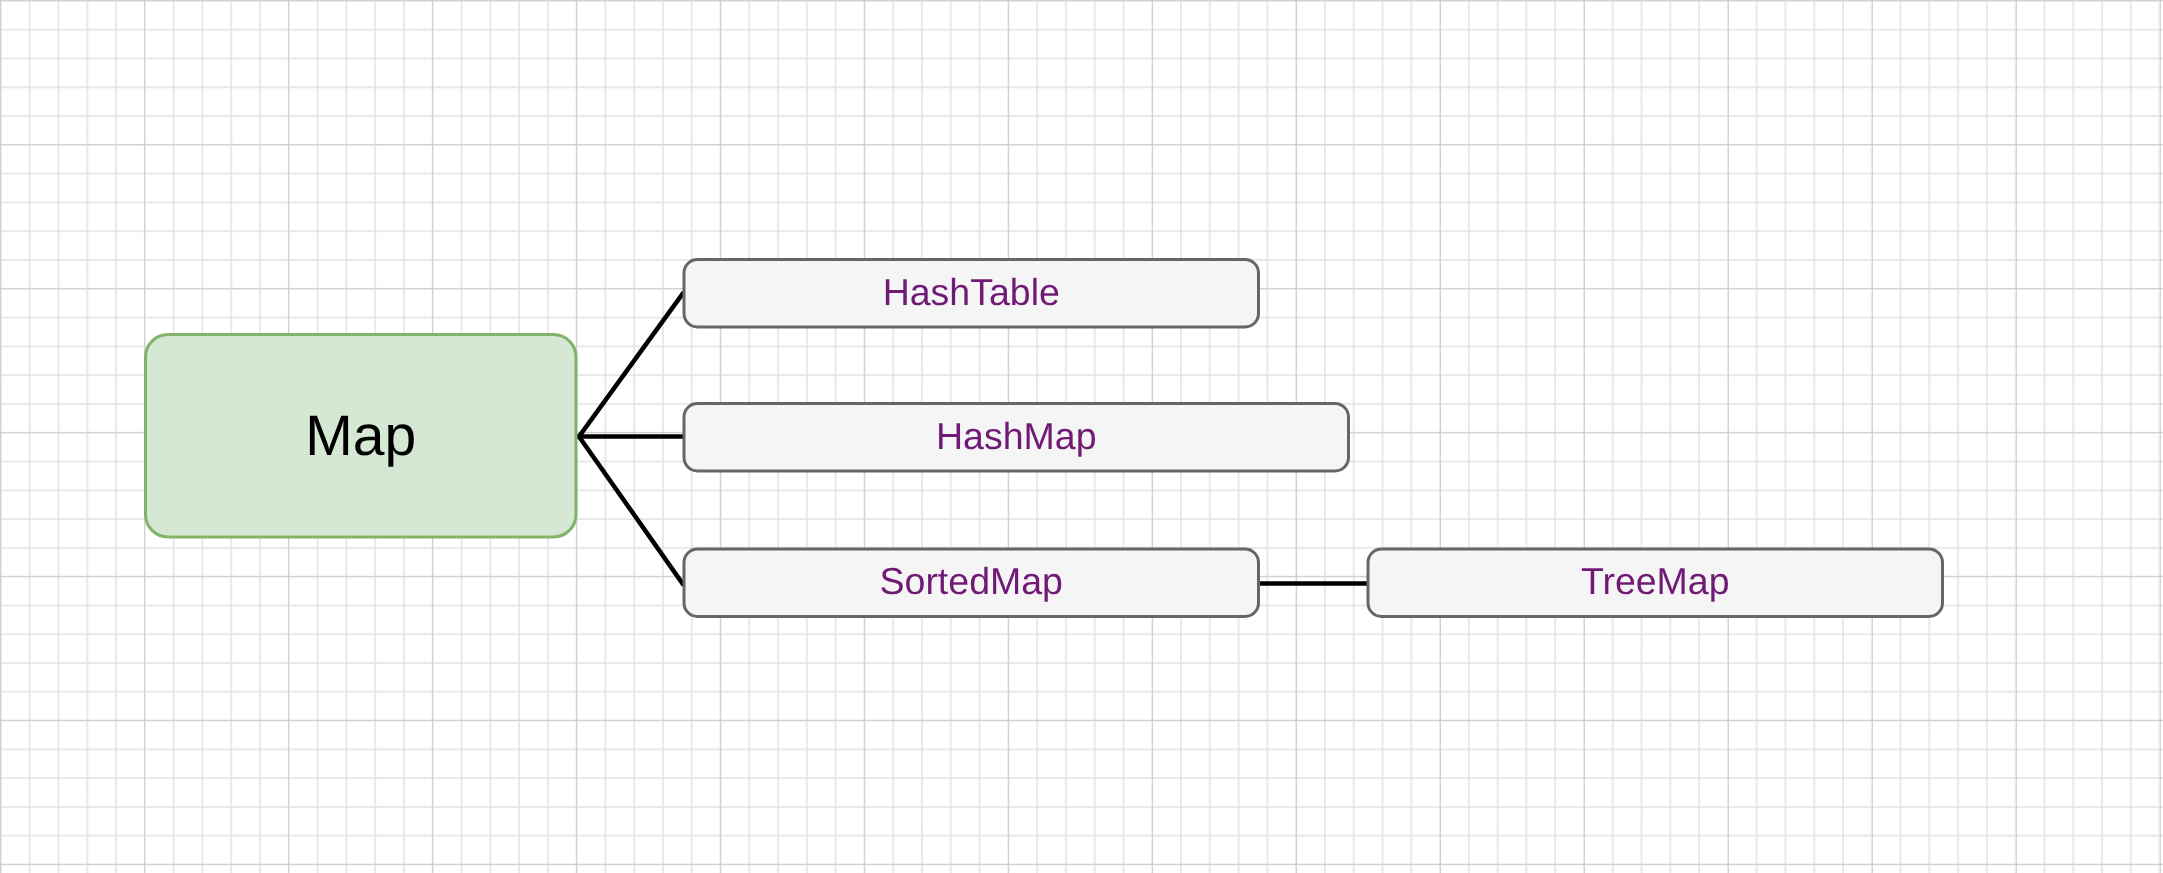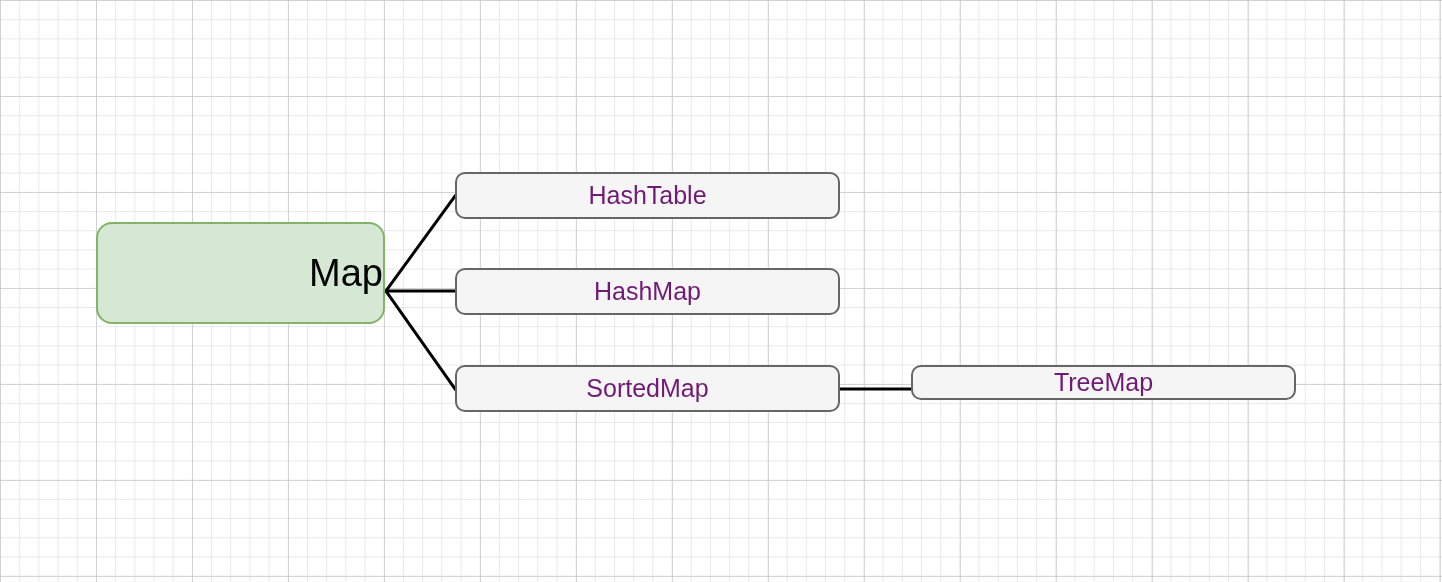--- a/index.html
+++ b/index.html
@@ -69,33 +69,33 @@
 
 <div id="canvas">
 
   <svg id="edges" viewBox="0 0 1442 582" width="1442" height="582">
     <line x1="386" y1="291" x2="455" y2="196" stroke="#000000" stroke-width="3" stroke-linecap="square"></line>
     <line x1="386" y1="291" x2="455" y2="291" stroke="#000000" stroke-width="3" stroke-linecap="square"></line>
     <line x1="386" y1="291" x2="455" y2="389" stroke="#000000" stroke-width="3" stroke-linecap="square"></line>
     <line x1="840" y1="389" x2="911" y2="389" stroke="#000000" stroke-width="3" stroke-linecap="square"></line>
   </svg>
 
-  <div class="node node-root" style="left:96px; top:222px; width:289px; height:102px;justify-content:flex-end;">
+  <div class="node node-root" style="left:96px; top:222px; width:289px; height:137px;">
     <span>Map</span>
   </div>
 
   <div class="node node-plain" style="left:455px; top:172px; width:385px; height:47px;">
     <span>HashTable</span>
   </div>
 
-  <div class="node node-plain" style="left:455px; top:268px; width:385px; height:47px;">
+  <div class="node node-plain" style="left:455px; top:268px; width:445px; height:47px;">
     <span>HashMap</span>
   </div>
 
   <div class="node node-plain" style="left:455px; top:365px; width:385px; height:47px;">
     <span>SortedMap</span>
   </div>
 
-  <div class="node node-plain" style="left:911px; top:365px; width:385px; height:35px;">
+  <div class="node node-plain" style="left:911px; top:365px; width:385px; height:47px;">
     <span>TreeMap</span>
   </div>
 
 </div>
 
 </body></html>

